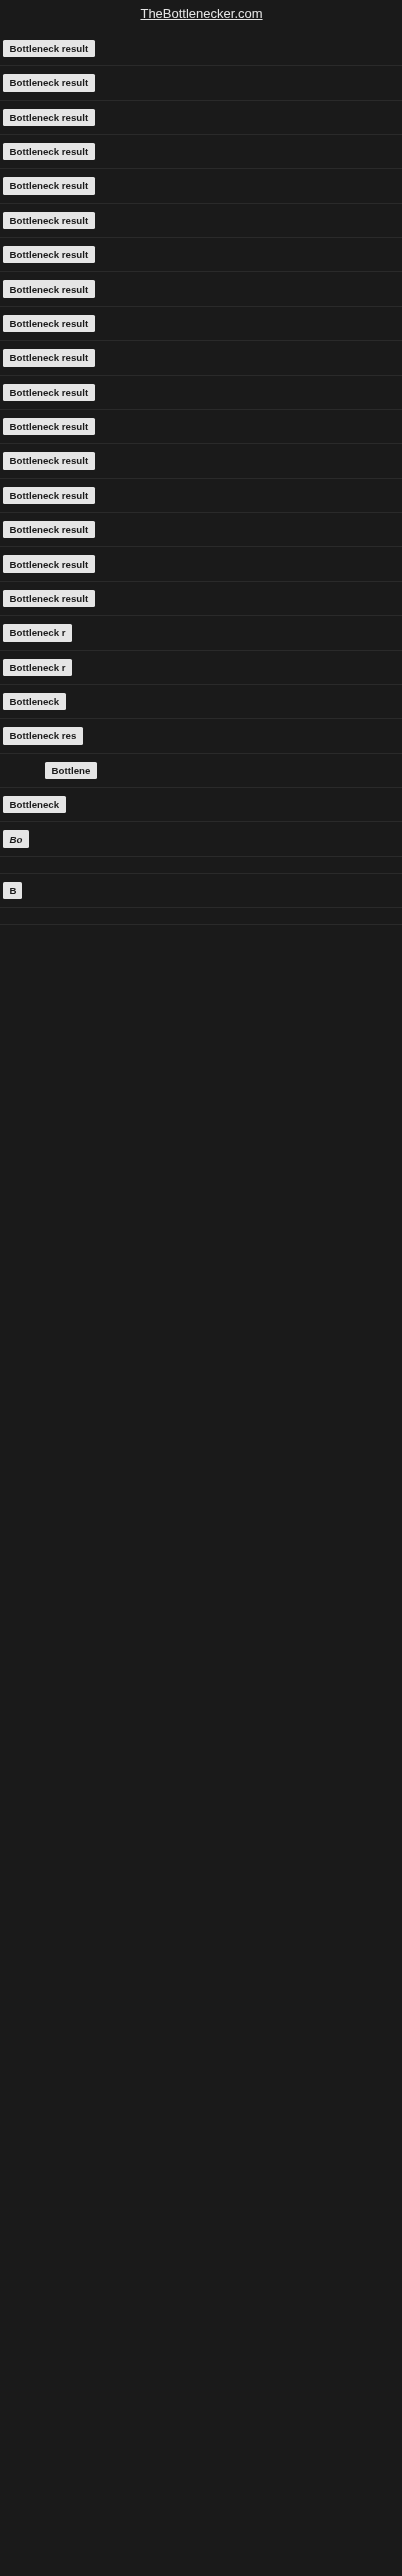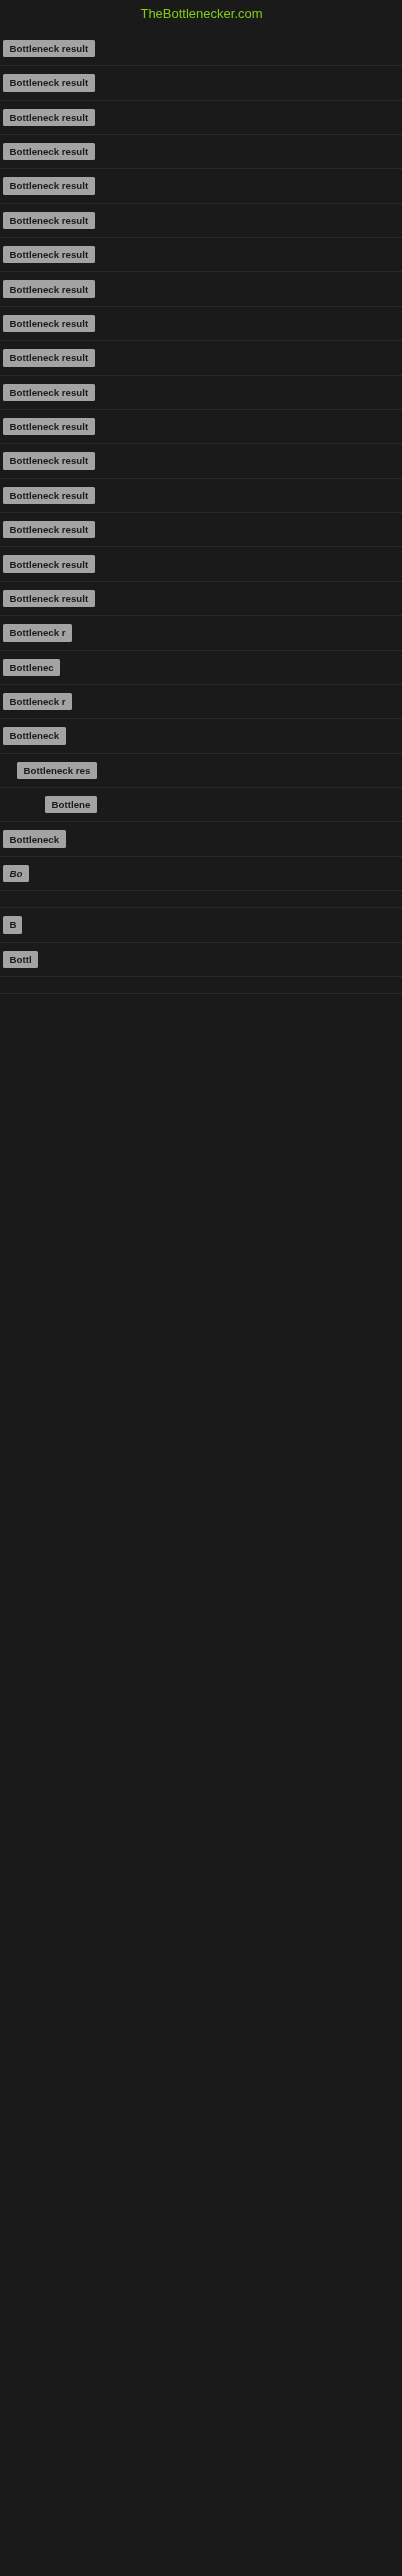--- a/index.html
+++ b/index.html
@@ -10,29 +10,30 @@
 
     body {
       background-color: #1a1a1a;
       width: 403px;
       min-height: 2576px;
       font-family: Arial, sans-serif;
       position: relative;
     }
 
     .site-title {
-      color: #84cc16;
+      color: #e5e5e5;
       font-size: 13px;
       text-align: center;
       padding: 6.4px 0;
       background-color: #1a1a1a;
+      text-decoration: underline;
     }
 
     .bottleneck-badge {
-      background-color: #a3a3a3;
+      background-color: #e5e5e5;
       color: #1a1a1a;
       font-size: 9.7px;
       font-weight: bold;
       padding: 3.2px 6.4px;
       white-space: nowrap;
       display: inline-block;
       border-radius: 1.6px;
     }
 
     .items-container {
@@ -105,42 +106,36 @@
     <div class="row">
       <span class="bottleneck-badge" style="max-width: 97px; overflow: hidden;">Bottleneck result</span>
     </div>
     <div class="row">
       <span class="bottleneck-badge" style="max-width: 95px; overflow: hidden;">Bottleneck result</span>
     </div>
     <div class="row">
       <span class="bottleneck-badge" style="max-width: 79px; overflow: hidden;">Bottleneck r</span>
     </div>
     <div class="row">
-      <span class="bottleneck-badge" style="max-width: 71px; overflow: hidden;">Bottlenec</span>
-    </div>
-    <div class="row">
       <span class="bottleneck-badge" style="max-width: 79px; overflow: hidden;">Bottleneck r</span>
     </div>
     <div class="row">
       <span class="bottleneck-badge" style="max-width: 68px; overflow: hidden;">Bottleneck</span>
     </div>
     <div class="row">
-      <span class="bottleneck-badge" style="max-width: 87px; overflow: hidden; margin-left: 14px;">Bottleneck res</span>
+      <span class="bottleneck-badge" style="max-width: 87px; overflow: hidden;">Bottleneck res</span>
     </div>
     <div class="row">
       <span class="bottleneck-badge" style="max-width: 63px; overflow: hidden; margin-left: 42px;">Bottlene</span>
     </div>
     <div class="row">
       <span class="bottleneck-badge" style="max-width: 68px; overflow: hidden;">Bottleneck</span>
     </div>
     <div class="row">
       <span class="bottleneck-badge" style="max-width: 31px; overflow: hidden; font-style: italic;">Bo</span>
     </div>
     <div class="row"></div>
     <div class="row">
       <span class="bottleneck-badge" style="max-width: 19.3px; overflow: hidden;">B</span>
     </div>
-    <div class="row">
-      <span class="bottleneck-badge" style="max-width: 42px; overflow: hidden;">Bottl</span>
-    </div>
     <div class="row"></div>
   </div>
 
 
 </body></html>

